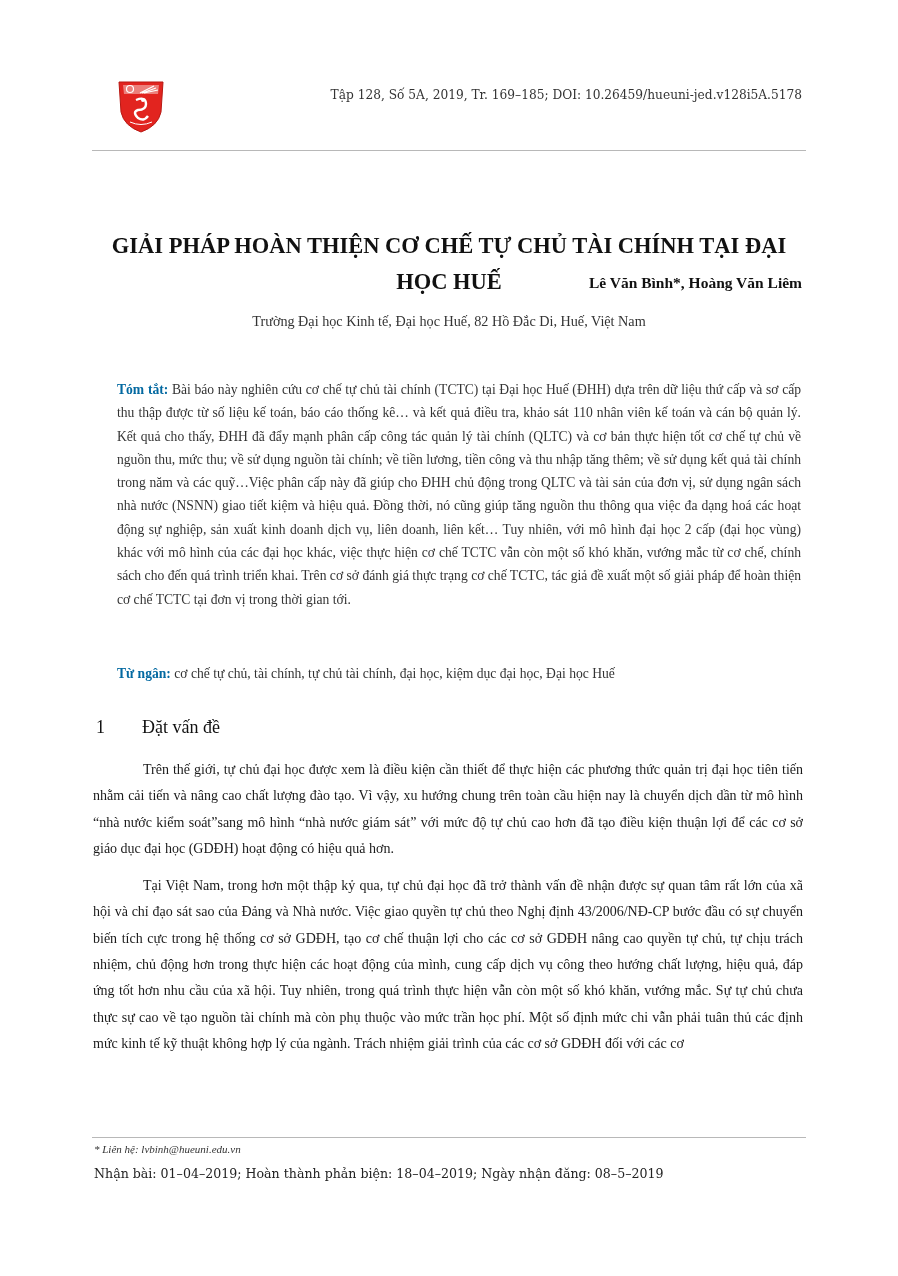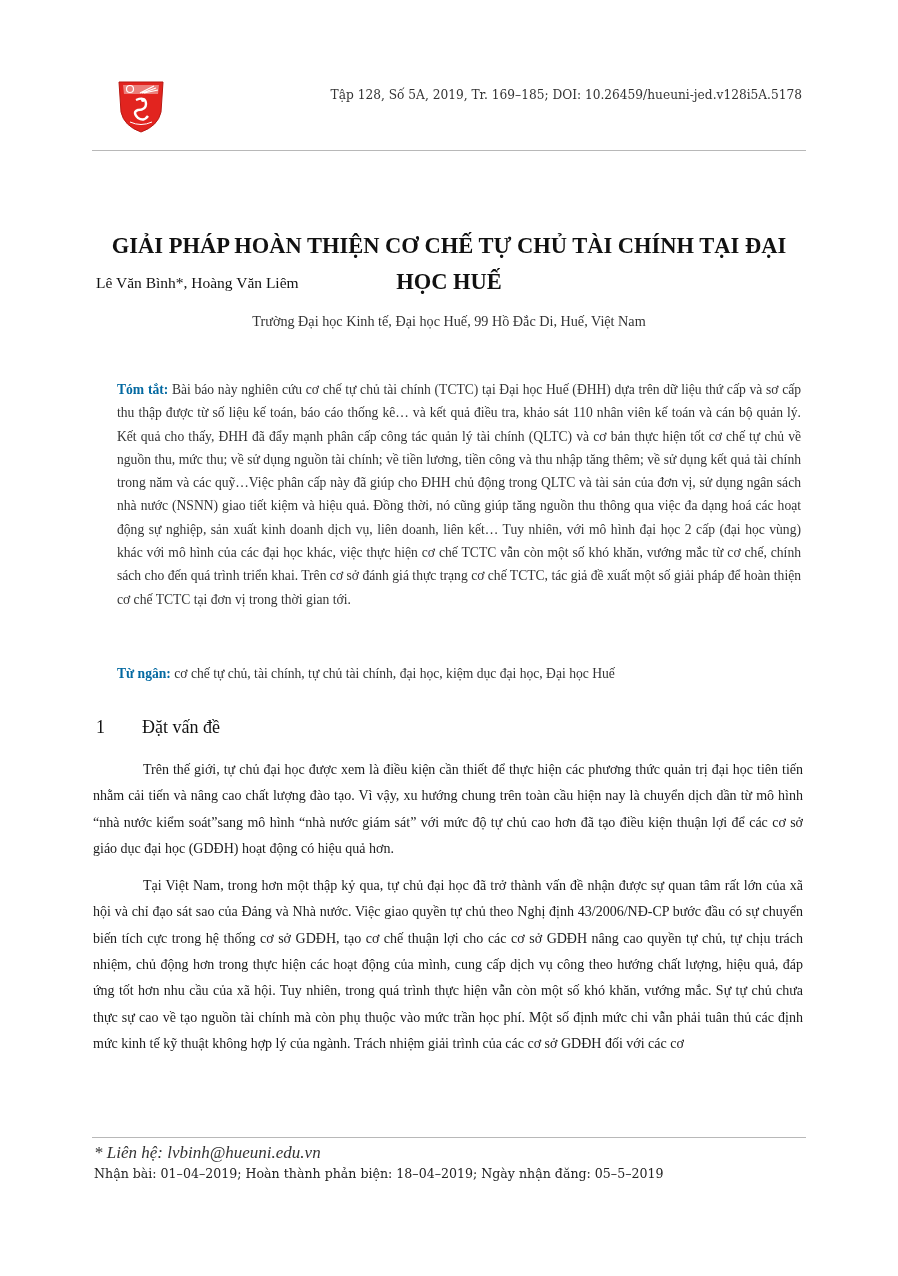--- a/index.html
+++ b/index.html
@@ -9,43 +9,43 @@
   .logo { position: absolute; left: 116px; top: 78px; width: 50px; height: 56px; }
 
   .journal { position: absolute; right: 96px; top: 84px; text-align: right;
     font-family: "DejaVu Serif", serif; font-size: 12.2px; line-height: 22px; color: #333; letter-spacing: 0px; }
 
   .hr-top { position: absolute; left: 92px; right: 92px; top: 150px; height: 1px; background: #b8b8b8; }
 
   .title { position: absolute; left: 96px; right: 96px; top: 180px; text-align: center;
     font-family: "Liberation Serif", serif; font-weight: bold; font-size: 22.5px; line-height: 36px; color: #111; margin-top: 48px; }
 
-  .authors { position: absolute; left: 96px; right: 96px; top: 274px; text-align: left;
-    font-weight: normal; font-size: 15.5px; color: #111; }
+  .authors { position: absolute; left: 96px; right: 96px; top: 274px; text-align: right;
+    font-weight: bold; font-size: 15.5px; color: #111; }
 
   .affil { position: absolute; left: 96px; right: 96px; top: 309px; text-align: center;
     font-size: 14.2px; line-height: 24px; color: #333; }
 
   .abstract { position: absolute; left: 117px; right: 97px; top: 378px; text-align: justify;
     font-size: 13.6px; line-height: 23.3px; color: #333; }
   .abstract b, .keywords b { color: #0369a1; }
 
   .keywords { position: absolute; left: 117px; right: 97px; top: 662px;
     font-size: 13.6px; line-height: 23px; color: #333; }
 
   .section { position: absolute; left: 96px; top: 717px; font-size: 18px; color: #111; display: flex; }
   .section .num { width: 46px; }
 
   .body { position: absolute; left: 93px; right: 95px; top: 757px; text-align: justify;
     font-size: 14px; line-height: 26.3px; color: #1a1a1a; }
   .body p { text-indent: 50px; margin-bottom: 11px; }
 
   .hr-foot { position: absolute; left: 92px; right: 92px; top: 1137px; height: 1px; background: #b8b8b8; }
 
-  .footnote { position: absolute; left: 94px; top: 1143px; font-style: italic; font-size: 17px; color: #333; }
+  .footnote { position: absolute; left: 94px; top: 1143px; font-style: italic; font-size: 11px; color: #333; }
   .received { position: absolute; left: 94px; top: 1166px; font-family: "DejaVu Serif", serif; font-size: 12.6px; color: #222; }
 </style>
 </head>
 <body>
 
 <div class="logo">
   <svg width="50" height="56" viewBox="0 0 50 56">
     <path d="M3 4 L47 4 L45 34 Q42 48 25 54 Q8 48 5 34 Z" fill="#e2241f" stroke="#b81813" stroke-width="1"></path>
     <path d="M7 7 L43 7 L42 16 L8 16 Z" fill="#f6dcd8" opacity="0.5"></path>
     <circle cx="14" cy="11" r="3.5" fill="none" stroke="#fff" stroke-width="1.2"></circle>
@@ -60,21 +60,21 @@
   <div>Tập 128, Số 5A, 2019, Tr. 169–185; DOI: 10.26459/hueuni-jed.v128i5A.5178</div>
 </div>
 
 <div class="hr-top"></div>
 
 <h1 class="title">GIẢI PHÁP HOÀN THIỆN CƠ CHẾ TỰ CHỦ TÀI CHÍNH TẠI ĐẠI HỌC HUẾ</h1>
 
 <div class="authors">Lê Văn Bình*, Hoàng Văn Liêm</div>
 
 <div class="affil">
-  <div>Trường Đại học Kinh tế, Đại học Huế, 99 Hồ Đắc Di, Huế, Việt Nam</div>
+  <div>Trường Đại học Kinh tế, Đại học Huế, 82 Hồ Đắc Di, Huế, Việt Nam</div>
 </div>
 
 <div class="abstract">
   <b>Tóm tắt:</b><span> Bài báo này nghiên cứu cơ chế tự chủ tài chính (TCTC) tại Đại học Huế (ĐHH) dựa trên dữ liệu thứ cấp và sơ cấp thu thập được từ số liệu kế toán, báo cáo thống kê… và kết quả điều tra, khảo sát 110 nhân viên kế toán và cán bộ quản lý. Kết quả cho thấy, ĐHH đã đẩy mạnh phân cấp công tác quản lý tài chính (QLTC) và cơ bản thực hiện tốt cơ chế tự chủ về nguồn thu, mức thu; về sử dụng nguồn tài chính; về tiền lương, tiền công và thu nhập tăng thêm; về sử dụng kết quả tài chính trong năm và các quỹ…Việc phân cấp này đã giúp cho ĐHH chủ động trong QLTC và tài sản của đơn vị, sử dụng ngân sách nhà nước (NSNN) giao tiết kiệm và hiệu quả. Đồng thời, nó cũng giúp tăng nguồn thu thông qua việc đa dạng hoá các hoạt động sự nghiệp, sản xuất kinh doanh dịch vụ, liên doanh, liên kết… Tuy nhiên, với mô hình đại học 2 cấp (đại học vùng) khác với mô hình của các đại học khác, việc thực hiện cơ chế TCTC vẫn còn một số khó khăn, vướng mắc từ cơ chế, chính sách cho đến quá trình triển khai. Trên cơ sở đánh giá thực trạng cơ chế TCTC, tác giả đề xuất một số giải pháp để hoàn thiện cơ chế TCTC tại đơn vị trong thời gian tới.</span>
 </div>
 
 <div class="keywords">
   <b>Từ ngân:</b><span> cơ chế tự chủ, tài chính, tự chủ tài chính, đại học, kiệm dục đại học, Đại học Huế</span>
 </div>
 
@@ -84,13 +84,13 @@
 </div>
 
 <div class="body">
   <p>Trên thế giới, tự chủ đại học được xem là điều kiện cần thiết để thực hiện các phương thức quản trị đại học tiên tiến nhằm cải tiến và nâng cao chất lượng đào tạo. Vì vậy, xu hướng chung trên toàn cầu hiện nay là chuyển dịch dần từ mô hình “nhà nước kiểm soát”sang mô hình “nhà nước giám sát” với mức độ tự chủ cao hơn đã tạo điều kiện thuận lợi để các cơ sở giáo dục đại học (GDĐH) hoạt động có hiệu quả hơn.</p>
   <p>Tại Việt Nam, trong hơn một thập kỷ qua, tự chủ đại học đã trở thành vấn đề nhận được sự quan tâm rất lớn của xã hội và chỉ đạo sát sao của Đảng và Nhà nước. Việc giao quyền tự chủ theo Nghị định 43/2006/NĐ-CP bước đầu có sự chuyển biến tích cực trong hệ thống cơ sở GDĐH, tạo cơ chế thuận lợi cho các cơ sở GDĐH nâng cao quyền tự chủ, tự chịu trách nhiệm, chủ động hơn trong thực hiện các hoạt động của mình, cung cấp dịch vụ công theo hướng chất lượng, hiệu quả, đáp ứng tốt hơn nhu cầu của xã hội. Tuy nhiên, trong quá trình thực hiện vẫn còn một số khó khăn, vướng mắc. Sự tự chủ chưa thực sự cao về tạo nguồn tài chính mà còn phụ thuộc vào mức trần học phí. Một số định mức chi vẫn phải tuân thủ các định mức kinh tế kỹ thuật không hợp lý của ngành. Trách nhiệm giải trình của các cơ sở GDĐH đối với các cơ</p>
 </div>
 
 <div class="hr-foot"></div>
 
 <div class="footnote">* Liên hệ: lvbinh@hueuni.edu.vn</div>
-<div class="received">Nhận bài: 01–04–2019; Hoàn thành phản biện: 18–04–2019; Ngày nhận đăng: 05–5–2019</div>
+<div class="received">Nhận bài: 01–04–2019; Hoàn thành phản biện: 18–04–2019; Ngày nhận đăng: 08–5–2019</div>
 
 </body></html>

